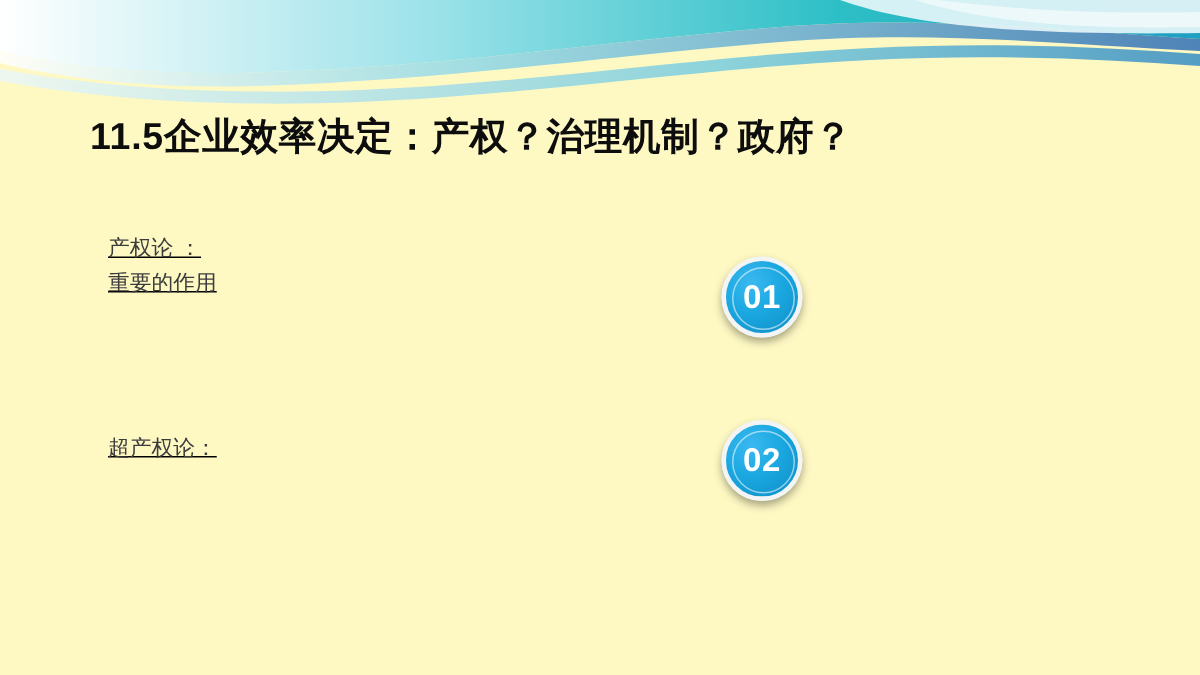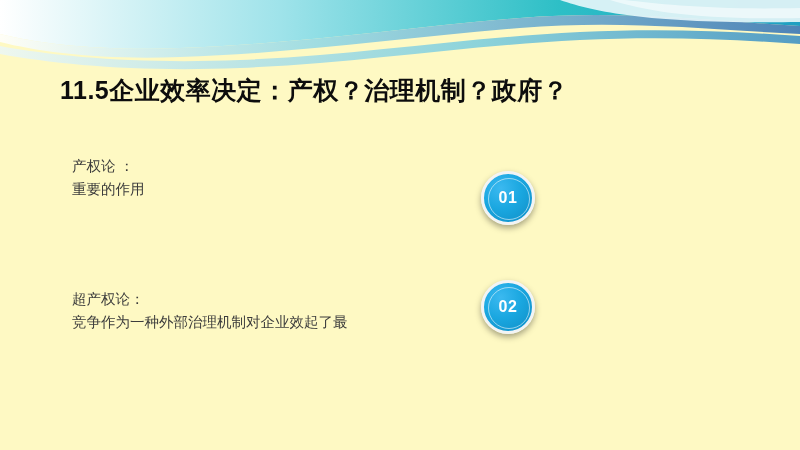--- a/index.html
+++ b/index.html
@@ -17,37 +17,37 @@
   .title{
     position:absolute;
     left:60px; top:74px;
     font-size:25px;
     font-weight:bold;
     color:#0d0d0d;
     letter-spacing:0.5px;
     white-space:nowrap;
   }
 
-  .block{position:absolute;}
+  .block{position:absolute;text-decoration:underline;}
   .block .line{
     color:#3c3c3c;
     font-size:14.5px;
     line-height:23px;
     white-space:nowrap;
   }
 
   .badge{
     position:absolute;
     width:48px;height:48px;border-radius:50%;
     background:radial-gradient(circle at 35% 30%, #3bb9f0 0%, #1aa7e0 45%, #0f8cc4 100%);
     box-shadow:0 3px 6px rgba(0,0,0,0.35);
     border:3px solid #f2f4f5;
     display:flex;align-items:center;justify-content:center;
     color:#ffffff;
-    font-size:16px;
+    font-size:22px;
     font-weight:bold;
     letter-spacing:0.5px;
   }
   .badge::after{
     content:"";
     position:absolute;
     left:50%;top:50%;
     width:40px;height:40px;margin:-20px 0 0 -20px;
     border-radius:50%;
     border:1px solid rgba(255,255,255,0.55);
@@ -90,19 +90,18 @@
   <div class="block" style="left:72px; top:155px;">
     <div class="line">产权论 ：</div>
     <div class="line">重要的作用</div>
   </div>
   <div class="badge" style="left:481px; top:171px;">
     <span>01</span>
   </div>
 
   <div class="block" style="left:72px; top:288px;">
     <div class="line">超产权论：</div>
-    <div class="line">竞争作为一种外部治理机制对企业效起了最</div>
   </div>
   <div class="badge" style="left:481px; top:280px;">
     <span>02</span>
   </div>
 
 </div>
 
 </body></html>

